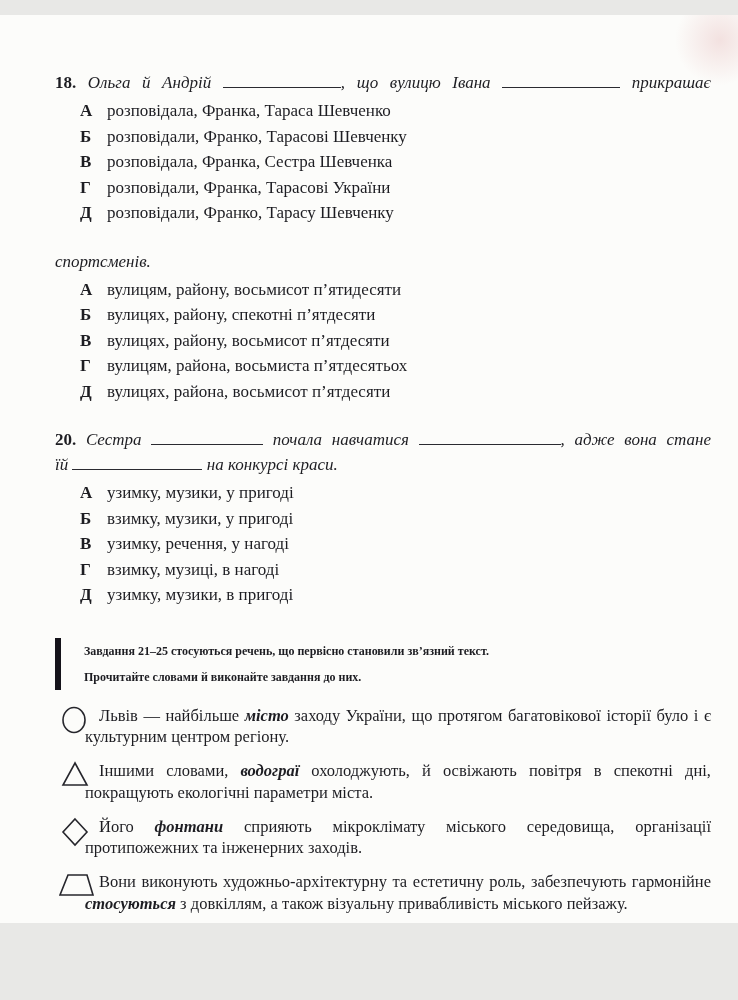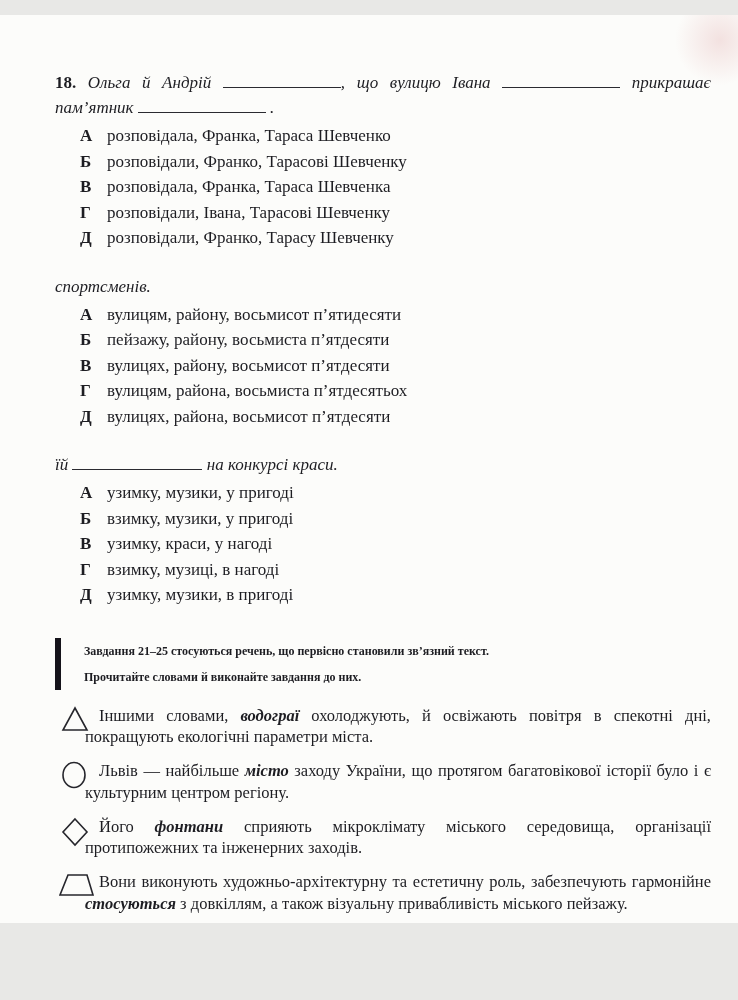--- a/index.html
+++ b/index.html
@@ -77,90 +77,90 @@
   }
 </style>
 </head>
 <body>
 
 <div class="page">
 
   <section class="question">
     <div class="stem">
       <div class="line1"><span class="qnum">18.</span> <span class="it">Ольга й Андрій</span> <span class="blank" style="width:118px"></span><span class="it">, що вулицю Івана</span> <span class="blank" style="width:118px"></span> <span class="it">прикрашає</span></div>
-      <div class="line2"><span class="it">пам’ятник</span> <span class="blank" style="width:128px"></span> <span class="it">.</span></div>
     </div>
     <div class="options">
       <div class="option">
           <span class="letter">А</span>
           <span class="opt-text">розповідала, Франка, Тараса Шевченко</span>
         </div>
       <div class="option">
           <span class="letter">Б</span>
           <span class="opt-text">розповідали, Франко, Тарасові Шевченку</span>
         </div>
       <div class="option">
           <span class="letter">В</span>
-          <span class="opt-text">розповідала, Франка, Тараса Шевченка</span>
+          <span class="opt-text">розповідала, Франка, Сестра Шевченка</span>
         </div>
       <div class="option">
           <span class="letter">Г</span>
-          <span class="opt-text">розповідали, Івана, Тарасові Шевченку</span>
+          <span class="opt-text">розповідали, Франка, Тарасові України</span>
         </div>
       <div class="option">
           <span class="letter">Д</span>
           <span class="opt-text">розповідали, Франко, Тарасу Шевченку</span>
         </div>
     </div>
   </section>
 
   <section class="question">
     <div class="stem">
       <div class="line2"><span class="it">спортсменів.</span></div>
     </div>
     <div class="options">
       <div class="option">
           <span class="letter">А</span>
           <span class="opt-text">вулицям, району, восьмисот п’ятидесяти</span>
         </div>
       <div class="option">
           <span class="letter">Б</span>
-          <span class="opt-text">пейзажу, району, восьмиста п’ятдесяти</span>
+          <span class="opt-text">вулицях, району, спекотні п’ятдесяти</span>
         </div>
       <div class="option">
           <span class="letter">В</span>
           <span class="opt-text">вулицях, району, восьмисот п’ятдесяти</span>
         </div>
       <div class="option">
           <span class="letter">Г</span>
           <span class="opt-text">вулицям, района, восьмиста п’ятдесятьох</span>
         </div>
       <div class="option">
           <span class="letter">Д</span>
           <span class="opt-text">вулицях, района, восьмисот п’ятдесяти</span>
         </div>
     </div>
   </section>
 
   <section class="question">
     <div class="stem">
+      <div class="line1"><span class="qnum">20.</span> <span class="it">Сестра</span> <span class="blank" style="width:112px"></span> <span class="it">почала навчатися</span> <span class="blank" style="width:142px"></span><span class="it">, адже вона стане</span></div>
       <div class="line2"><span class="it">їй</span> <span class="blank" style="width:130px"></span> <span class="it">на конкурсі краси.</span></div>
     </div>
     <div class="options">
       <div class="option">
           <span class="letter">А</span>
           <span class="opt-text">узимку, музики, у пригоді</span>
         </div>
       <div class="option">
           <span class="letter">Б</span>
           <span class="opt-text">взимку, музики, у пригоді</span>
         </div>
       <div class="option">
           <span class="letter">В</span>
-          <span class="opt-text">узимку, краси, у нагоді</span>
+          <span class="opt-text">узимку, речення, у нагоді</span>
         </div>
       <div class="option">
           <span class="letter">Г</span>
           <span class="opt-text">взимку, музиці, в нагоді</span>
         </div>
       <div class="option">
           <span class="letter">Д</span>
           <span class="opt-text">узимку, музики, в пригоді</span>
         </div>
     </div>
@@ -168,32 +168,32 @@
 
   <div class="section-note">
     <p>Завдання 21–25 стосуються речень, що первісно становили зв’язний текст.</p>
     <p>Прочитайте словами й виконайте завдання до них.</p>
   </div>
 
   <div class="sentences">
 
     <div class="sentence">
       <span class="shape">
+          <svg width="26" height="30" viewBox="0 0 26 30" aria-hidden="true">
+            <ellipse cx="13" cy="14" rx="11" ry="12.5" fill="none" stroke="#26262c" stroke-width="1.6"></ellipse>
+          </svg>
+        </span><span>Львів — найбільше </span><b><i>місто</i></b><span> заходу України, що протягом багатовікової істо­рії було і є культурним центром регіону.</span>
+    </div>
+
+    <div class="sentence">
+      <span class="shape">
           <svg width="28" height="26" viewBox="0 0 28 26" aria-hidden="true">
             <polygon points="14,2 26,24 2,24" fill="none" stroke="#26262c" stroke-width="1.6"></polygon>
           </svg>
         </span><span>Іншими словами, </span><b><i>водограї</i></b><span> охолоджують, й освіжають повітря в спекотні дні, покращують екологічні параметри міста.</span>
-    </div>
-
-    <div class="sentence">
-      <span class="shape">
-          <svg width="26" height="30" viewBox="0 0 26 30" aria-hidden="true">
-            <ellipse cx="13" cy="14" rx="11" ry="12.5" fill="none" stroke="#26262c" stroke-width="1.6"></ellipse>
-          </svg>
-        </span><span>Львів — найбільше </span><b><i>місто</i></b><span> заходу України, що протягом багатовікової істо­рії було і є культурним центром регіону.</span>
     </div>
 
     <div class="sentence">
       <span class="shape">
           <svg width="28" height="30" viewBox="0 0 28 30" aria-hidden="true">
             <polygon points="14,2 26,15 14,28 2,15" fill="none" stroke="#26262c" stroke-width="1.6"></polygon>
           </svg>
         </span><span>Його </span><b><i>фонтани</i></b><span> сприяють мікроклімату міського середовища, організації протипожежних та інженерних заходів.</span>
     </div>
 

